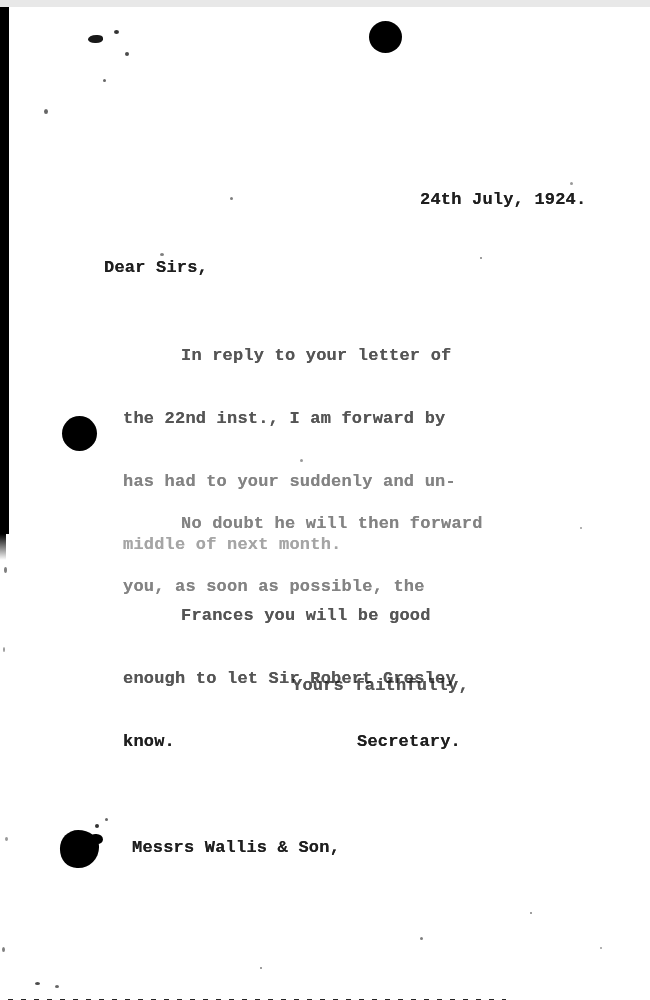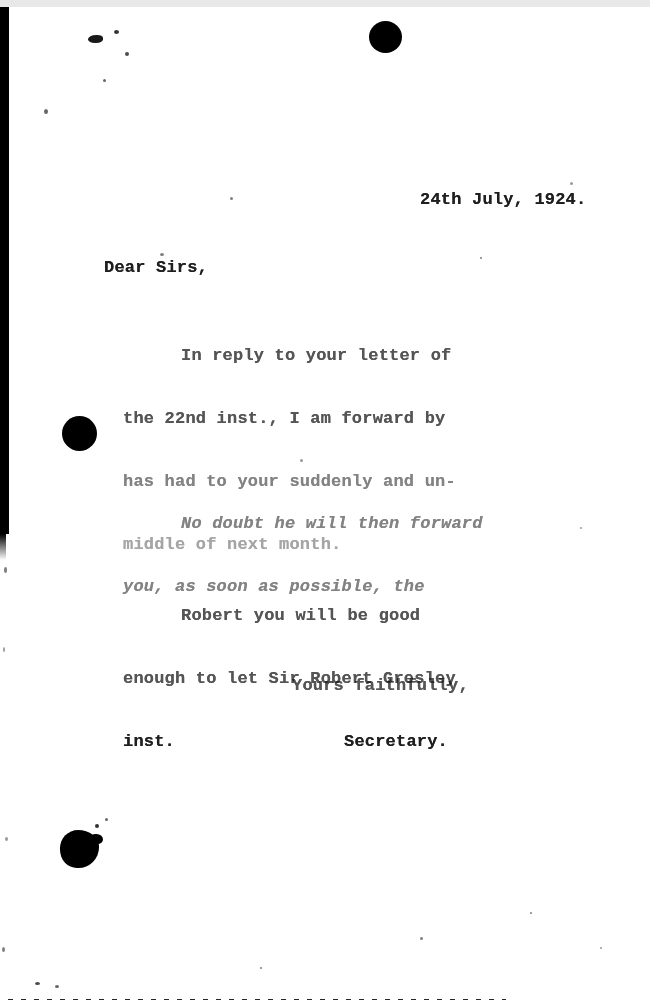--- a/index.html
+++ b/index.html
@@ -87,29 +87,30 @@
 
   <div class="txt f0" style="left:104px;top:250px;">Dear Sirs,</div>
 
   <div class="txt" style="left:123px;top:296px;">
     <div class="ln indent f1">In reply to your letter of</div>
     <div class="ln f1">the 22nd inst., I am forward by</div>
     <div class="ln f2">has had to your suddenly and un-</div>
     <div class="ln f3">middle of next month.</div>
   </div>
 
-  <div class="txt" style="left:123px;top:464px;font-style:italic;">
+  <div class="txt" style="left:123px;top:464px;">
     <div class="ln indent f2">No doubt he will then forward</div>
     <div class="ln f2">you, as soon as possible, the</div>
   </div>
 
   <div class="txt" style="left:123px;top:556px;">
-    <div class="ln indent f1">Robert you will be good</div>
+    <div class="ln indent f1">Frances you will be good</div>
     <div class="ln f1">enough to let Sir Robert Gresley</div>
-    <div class="ln f0">inst.</div>
+    <div class="ln f0">know.</div>
   </div>
 
   <div class="txt f1" style="left:292px;top:668px;">Yours faithfully,</div>
 
-  <div class="txt f0" style="left:344px;top:724px;text-align:center;">Secretary.</div>
+  <div class="txt f0" style="left:357px;top:724px;text-align:center;">Secretary.</div>
 
+  <div class="txt f0" style="left:132px;top:830px;">Messrs Wallis &amp; Son,</div>
 
 </div>
 
 </body></html>

